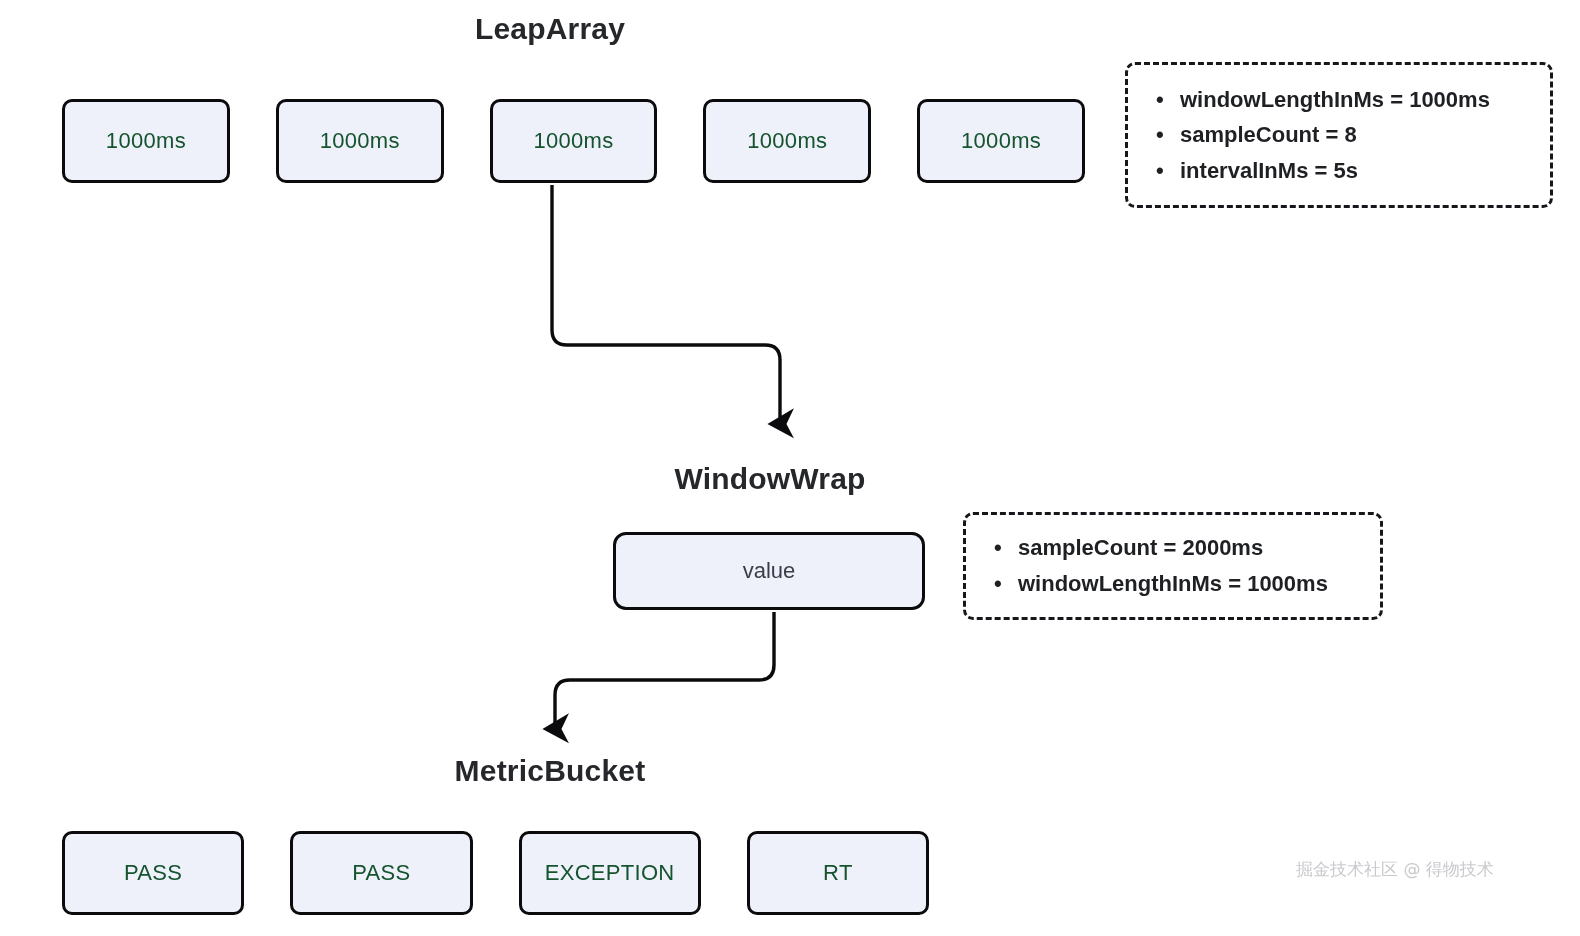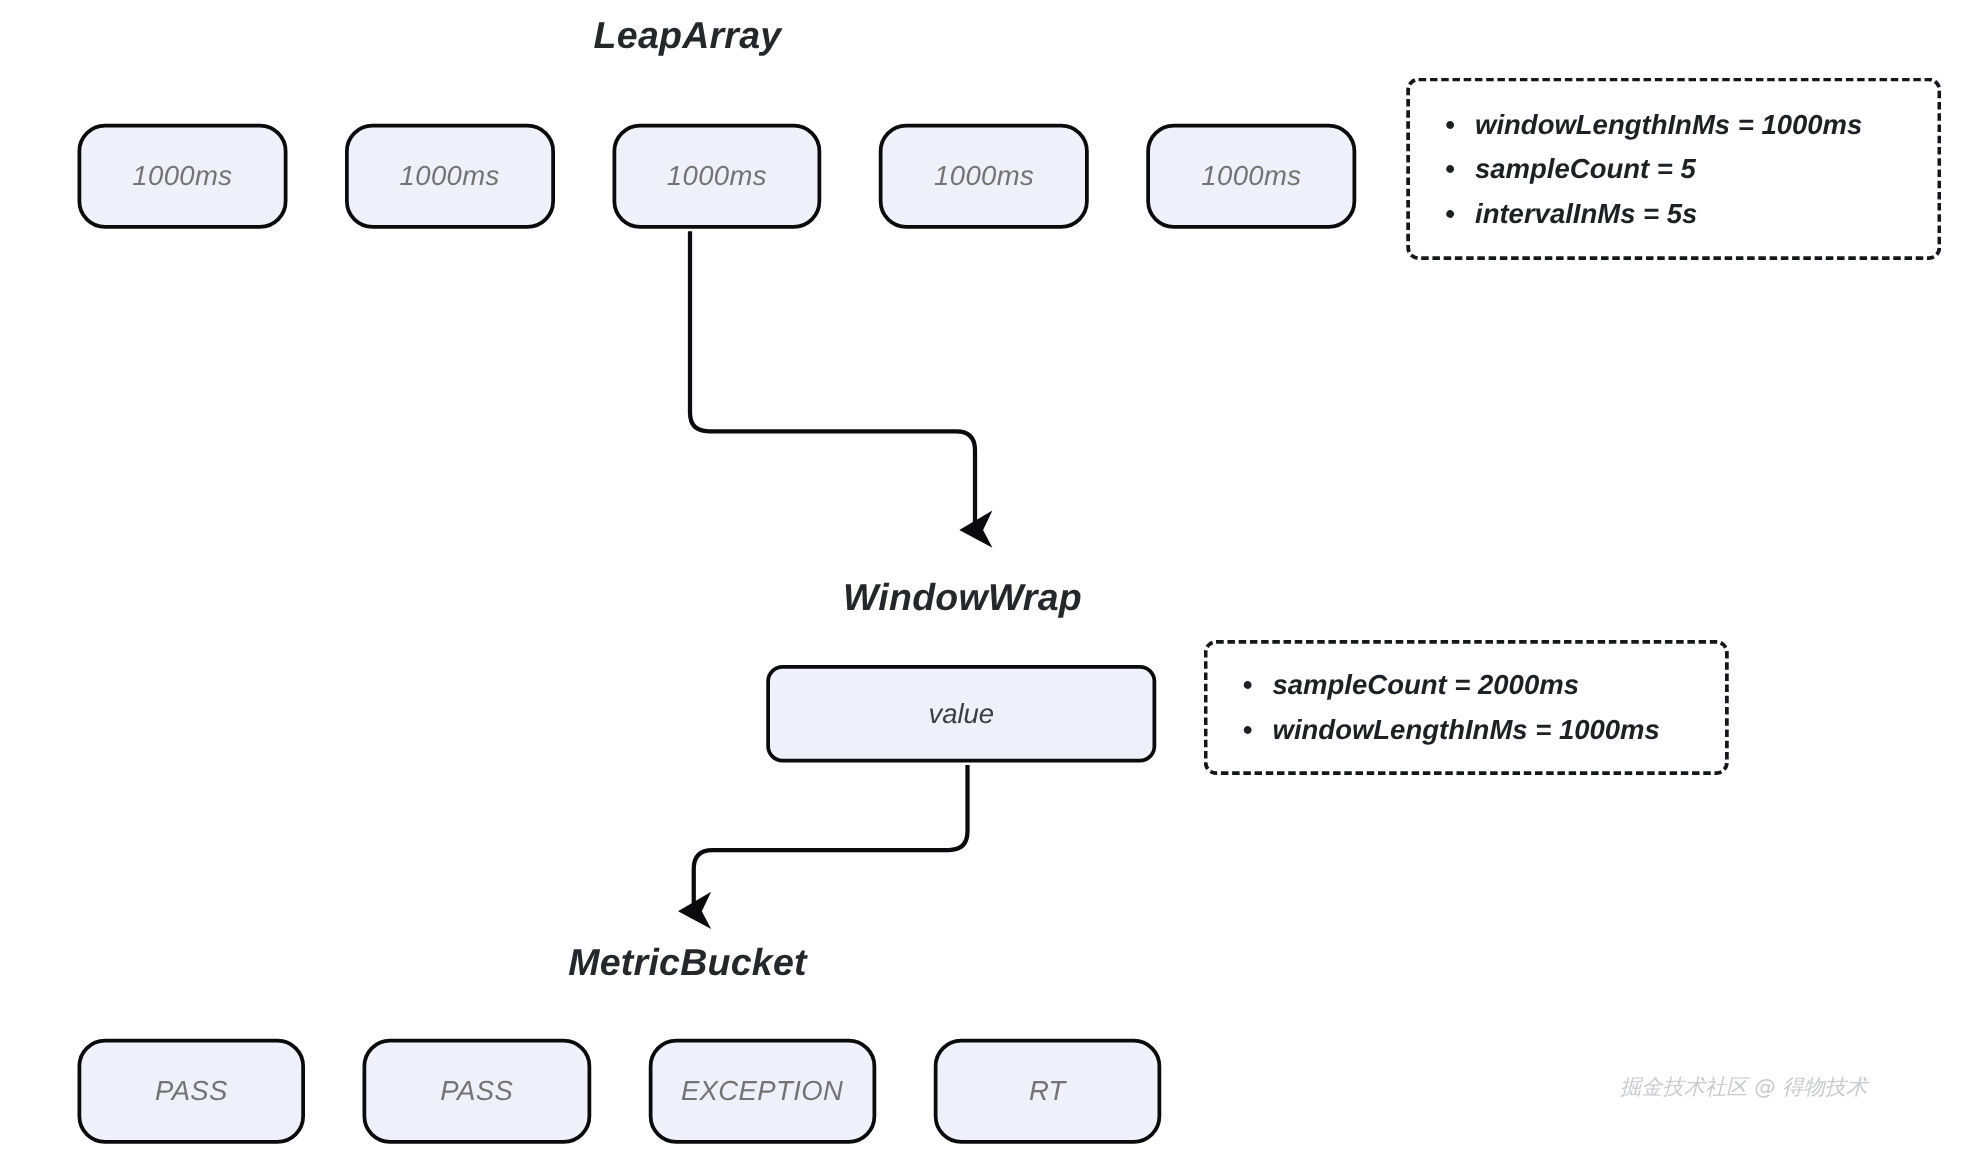--- a/index.html
+++ b/index.html
@@ -13,21 +13,20 @@
     height: 936px;
     position: relative;
     overflow: hidden;
     color: #1f2024;
   }
   .stage {
     position: absolute;
     left: 0; top: 0;
     width: 1580px;
     height: 936px;
-    font-style: italic;
   }
 
   
   .section-title {
     position: absolute;
     font-weight: 700;
     font-size: 30px;
     letter-spacing: 0.2px;
     color: #26272b;
     text-align: center;
@@ -43,26 +42,26 @@
     display: flex;
     gap: 6px;
   }
   #row-leaparray { left: 22px; top: 99px; width: 1063px; height: 84px; }
   #row-metricbucket { left: 22px; top: 831px; width: 907px; height: 84px; }
 
   .cell {
     flex: 1 1 0;
     background: #eef0fa;
     border: 3.5px solid #0b0b0d;
-    border-radius: 22px;
+    border-radius: 10px;
     display: flex;
     align-items: center;
     justify-content: center;
     font-size: 22px;
-    color: #737373;
+    color: #14532d;
     letter-spacing: 0.3px;
     box-sizing: border-box;
     margin-left: 40px;
   }
 
   #value-box {
     position: absolute;
     left: 613px;
     top: 532px;
     width: 312px;
@@ -155,21 +154,21 @@
     <div class="cell">1000ms</div>
   </div>
 
   <div class="note" id="note-leaparray">
     <div class="note-item">
       <span class="note-bullet">•</span>
       <span>windowLengthInMs = 1000ms</span>
     </div>
     <div class="note-item">
       <span class="note-bullet">•</span>
-      <span>sampleCount = 5</span>
+      <span>sampleCount = 8</span>
     </div>
     <div class="note-item">
       <span class="note-bullet">•</span>
       <span>intervalInMs = 5s</span>
     </div>
   </div>
 
   <div class="section-title" id="title-windowwrap">WindowWrap</div>
 
   <div id="value-box">value</div>

